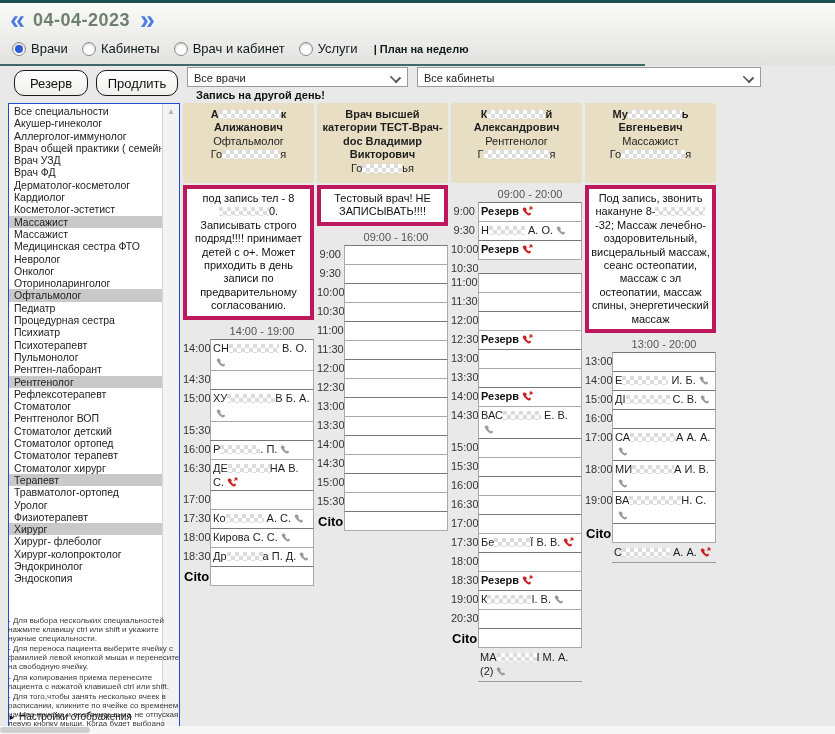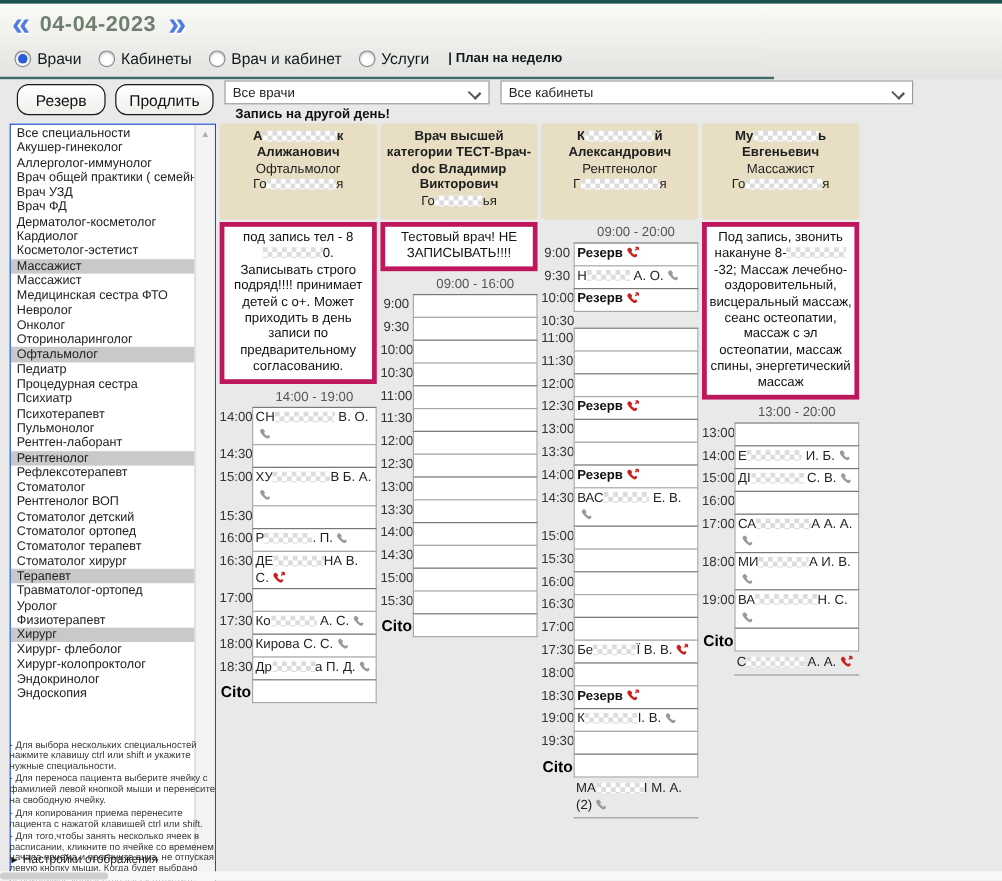--- a/index.html
+++ b/index.html
@@ -441,21 +441,21 @@
                 <path d="M12.6 1.4 9.4 4.6 M12.6 1.4 h-3 M12.6 1.4 v3" style="fill:none;stroke:currentColor;stroke-width:1.4"></path>
               </svg></div>
           </div>
           <div class="slot-row hour">
             <div class="slot-time">19:00</div>
             <div class="slot-cell"><span class="pname">К<span class="rd" style="width: 44px;"></span>І. В.</span><svg viewBox="0 0 14 14" class="ph gray">
                 <path d="M11.2 9c-.6-.6-1.6-.6-2.2 0l-.4.4C7.3 8.7 6 7.4 5.2 6.1l.4-.4c.6-.6.6-1.6 0-2.2L4.3 2.2c-.6-.6-1.6-.6-2.2 0l-.5.5c-.7.7-.8 1.9-.2 2.8 1.5 2.5 3.7 4.7 6.2 6.2.9.6 2.1.5 2.8-.2l.5-.5c.6-.6.6-1.6 0-2.2L11.2 9z" fill="currentColor"></path>
               </svg></div>
           </div>
           <div class="slot-row">
-            <div class="slot-time">19:30</div>
+            <div class="slot-time">20:30</div>
             <div class="slot-cell"></div>
           </div>
           <div class="slot-row hour">
             <div class="slot-time cito-label">Cito!</div>
             <div class="slot-cell"></div>
           </div>
           <div class="extra-row">
             <div class="extra-cell"><span class="pname">МА<span class="rd" style="width: 40px;"></span>І М. А. (2)</span><svg viewBox="0 0 14 14" class="ph gray">
                 <path d="M11.2 9c-.6-.6-1.6-.6-2.2 0l-.4.4C7.3 8.7 6 7.4 5.2 6.1l.4-.4c.6-.6.6-1.6 0-2.2L4.3 2.2c-.6-.6-1.6-.6-2.2 0l-.5.5c-.7.7-.8 1.9-.2 2.8 1.5 2.5 3.7 4.7 6.2 6.2.9.6 2.1.5 2.8-.2l.5-.5c.6-.6.6-1.6 0-2.2L11.2 9z" fill="currentColor"></path>
               </svg></div>

